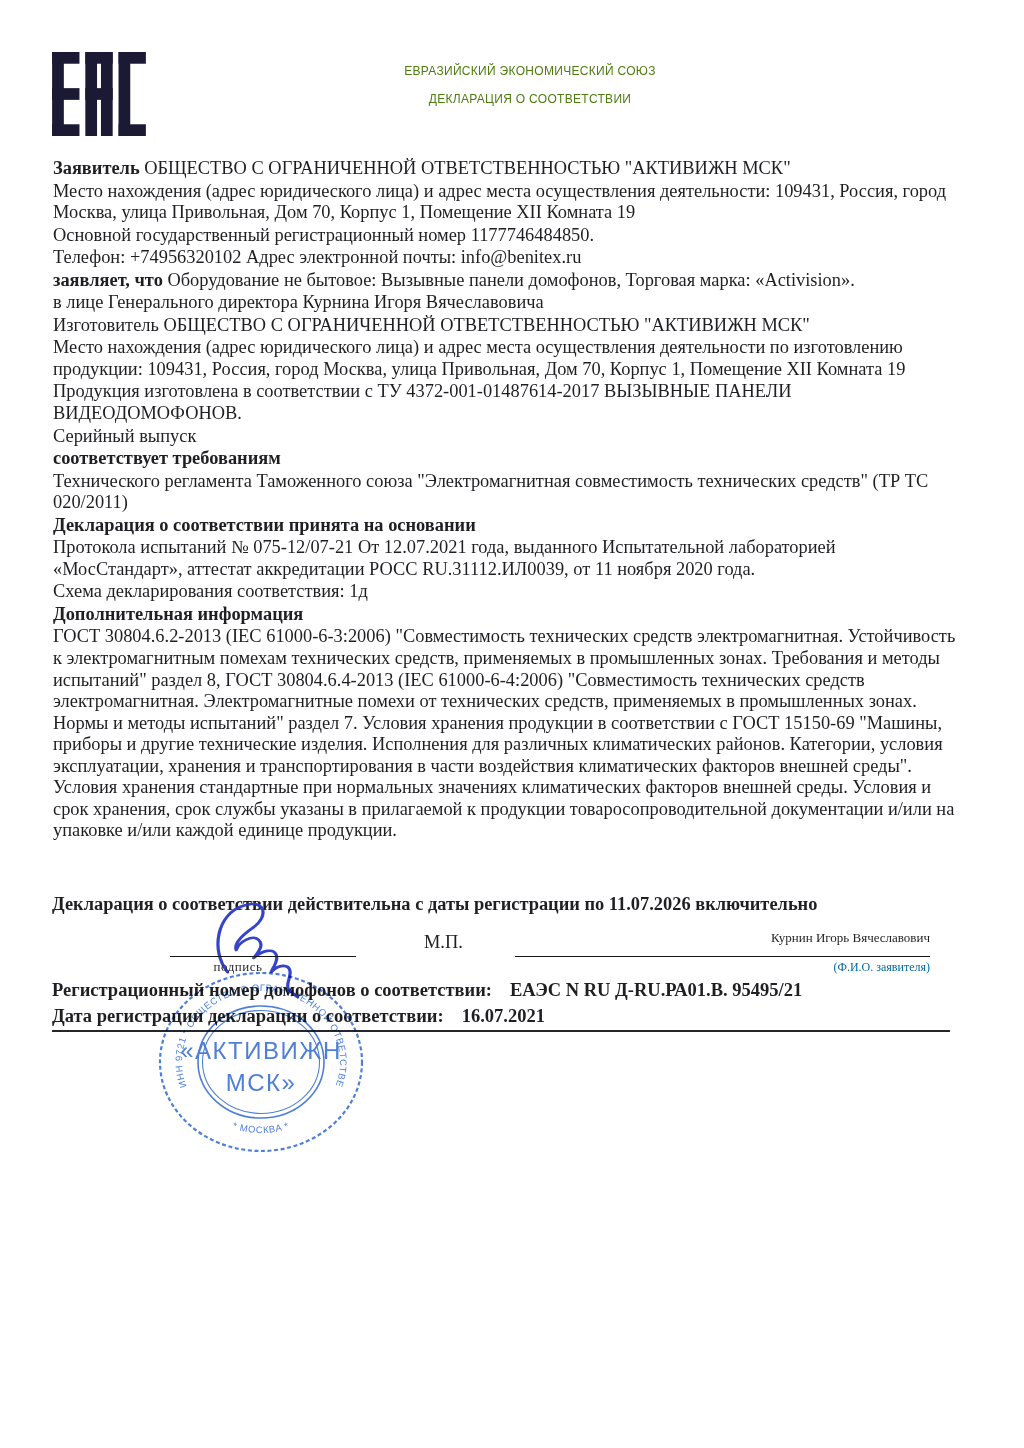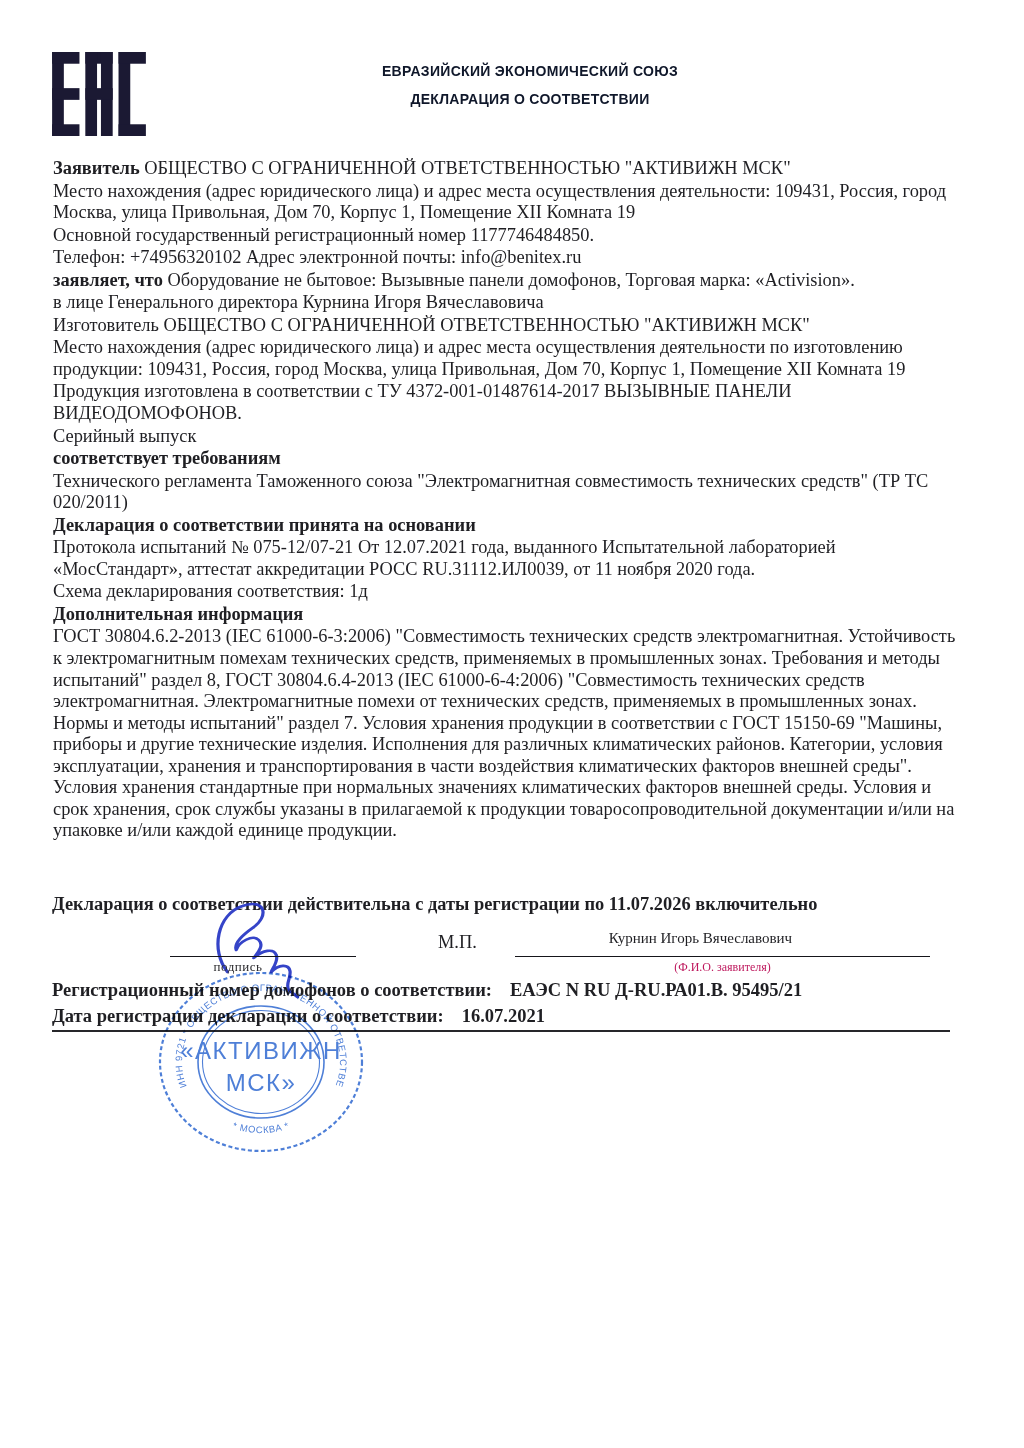--- a/index.html
+++ b/index.html
@@ -7,44 +7,44 @@
   }
   html,body{margin:0;padding:0;background:#e8e8e8;}
   .page{
     position:relative; width:1024px; height:1448px; margin:0 auto;
     background:#ffffff; overflow:hidden;
     font-family:"Liberation Serif", serif; color:var(--ink);
   }
   .eac-logo{position:absolute; left:52px; top:52px; width:94px; height:84px; color:var(--logo);}
   .doc-title{
     position:absolute; left:95px; top:57px; width:870px; text-align:center;
-    font-family:"Liberation Sans", sans-serif; font-weight:bold; font-size:14px;
-    line-height:28px; letter-spacing:.3px; color:#0f172a;
+    font-family:"Liberation Sans", sans-serif; font-weight:normal; font-size:12px;
+    line-height:28px; letter-spacing:.3px; color:#4d7c0f;
   }
   .doc-body{
     position:absolute; left:52px; top:157px; width:917px; height:744px; overflow:hidden;
     font-size:18.4px; line-height:21.55px;
   }
   .para{margin:1px;}
   .para.bold{font-weight:bold;}
   .validity{
     position:absolute; left:52px; top:894px; width:917px;
     font-size:18.4px; font-weight:bold;
   }
   .signature-svg{position:absolute; left:200px; top:900px; width:150px; height:100px; color:var(--signature); opacity:.95;}
   .sig-line{position:absolute; border-top:1.6px solid #15151a; height:0;}
   .sig-line.left{left:170px; top:956px; width:186px;}
   .sig-line.right{left:515px; top:956px; width:415px;}
   .sig-caption{
     position:absolute; left:178px; top:959px; width:120px; text-align:center;
     font-size:13px; letter-spacing:.5px; color:#2a2a2e;
   }
-  .mp{position:absolute; left:438px; top:932px; font-size:18.4px;}
-  .fio-name{position:absolute; left:493px; top:930px; width:415px; text-align:center; font-size:15px;}
-  .fio-caption{position:absolute; left:515px; top:960px; width:415px; text-align:center; font-size:12px; color:#be185d;}
+  .mp{position:absolute; left:424px; top:932px; font-size:18.4px;}
+  .fio-name{position:absolute; left:515px; top:930px; width:415px; text-align:right; font-size:13px;}
+  .fio-caption{position:absolute; left:515px; top:960px; width:415px; text-align:right; font-size:12px; color:#0369a1;}
   .reg-line{position:absolute; left:52px; font-size:18.5px; font-weight:bold; white-space:nowrap;}
   .reg-number{top:980px;}
   .reg-date{top:1006px;}
   .reg-value{margin-left:18px;}
   .bottom-rule{position:absolute; left:52px; top:1030px; width:898px; height:2px; background:var(--rule);}
   .stamp-svg{
     position:absolute; left:155px; top:966px; width:212px; height:192px;
     color:var(--stamp); mix-blend-mode:multiply; opacity:.92;
   }
   .stamp-svg .ring-text{

